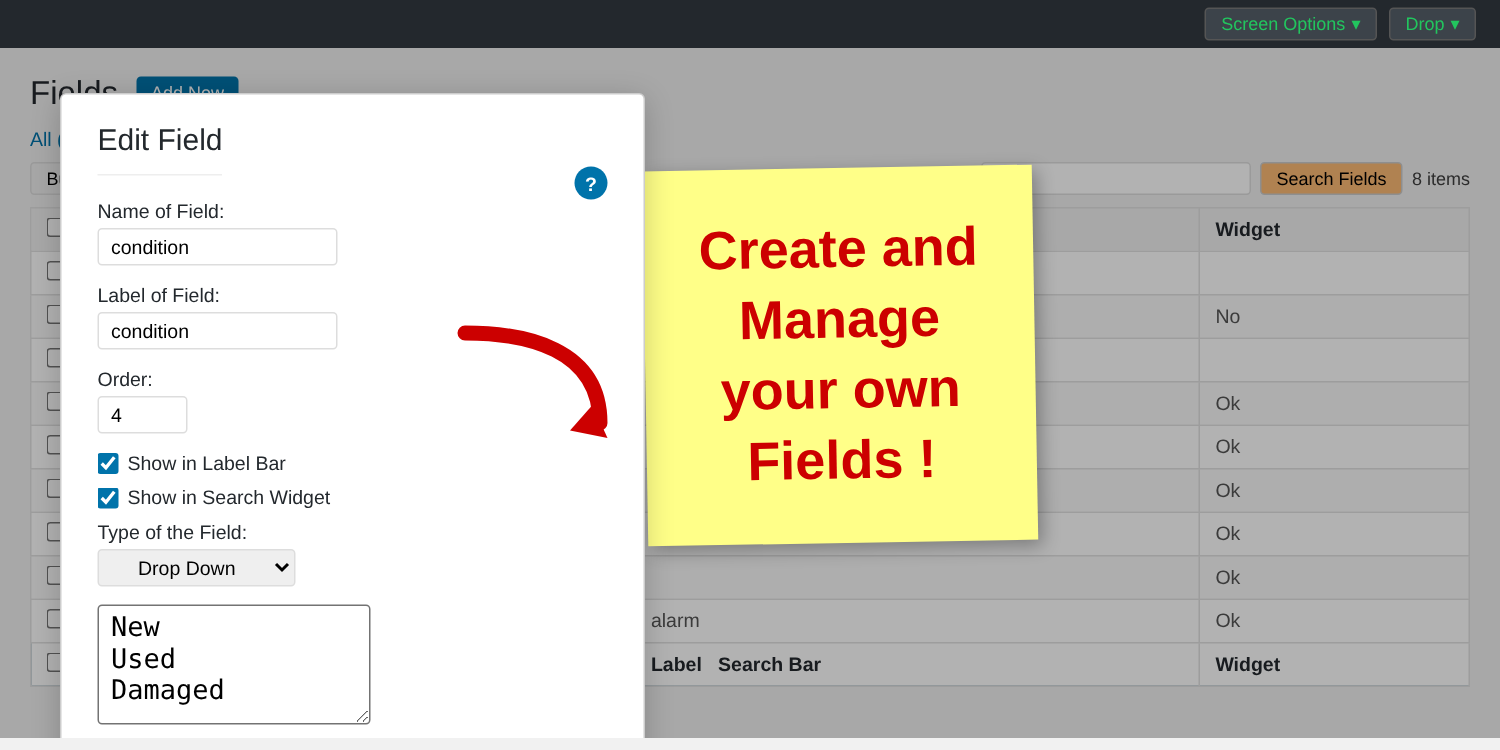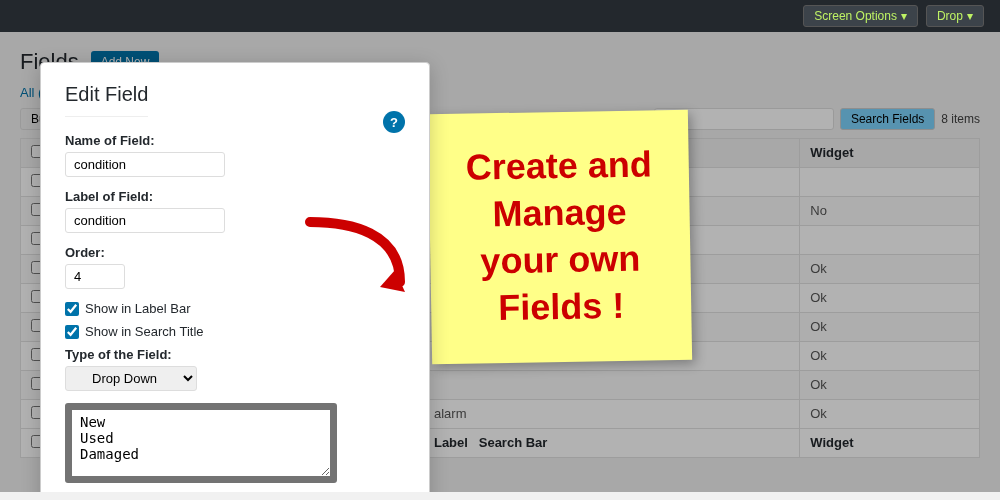--- a/index.html
+++ b/index.html
@@ -1,20 +1,20 @@
 <!DOCTYPE html>
 <html><head>
   <meta charset="utf-8">
   <style>
     * { box-sizing: border-box; margin: 0; padding: 0; }
     body { font-family: -apple-system, BlinkMacSystemFont, "Segoe UI", Arial, sans-serif; font-size: 13px; background: #f1f1f1; color: #23282d; }
 
     
     .top-bar { background: #23282d; height: 32px; display: flex; align-items: center; justify-content: flex-end; padding: 0 16px; gap: 8px; }
-    .top-bar-btn { background: #3c434a; color: #bef264; border: 1px solid #555; padding: 3px 10px; border-radius: 3px; font-size: 12px; cursor: pointer; display: flex; align-items: center; gap: 4px; }
+    .top-bar-btn { background: #3c434a; color: #22c55e; border: 1px solid #555; padding: 3px 10px; border-radius: 3px; font-size: 12px; cursor: pointer; display: flex; align-items: center; gap: 4px; }
 
     
     .main { padding: 16px 20px; position: relative; min-height: 460px; }
 
     
     .page-title-row { display: flex; align-items: center; gap: 12px; margin-bottom: 8px; }
     .page-title { font-size: 22px; font-weight: 400; color: #23282d; line-height: 1.3; }
     .add-new-btn { background: #0073aa; color: #fff; border: none; padding: 4px 10px; border-radius: 3px; font-size: 12px; cursor: pointer; }
 
     
@@ -22,21 +22,21 @@
     .filter-link { color: #0073aa; text-decoration: none; }
     .filter-sep { color: #aaa; }
 
     
     .toolbar-row { display: flex; align-items: center; justify-content: space-between; margin-bottom: 8px; }
     .bulk-actions-wrap { display: flex; align-items: center; gap: 6px; }
     .bulk-select { padding: 2px 6px; font-size: 12px; border: 1px solid #ddd; border-radius: 3px; }
     .apply-btn { background: #f7f7f7; border: 1px solid #ccc; padding: 2px 10px; font-size: 12px; border-radius: 3px; cursor: pointer; }
     .search-fields-wrap { display: flex; align-items: center; gap: 6px; }
     .search-input { padding: 3px 8px; border: 1px solid #ddd; border-radius: 3px; font-size: 12px; width: 180px; }
-    .search-btn { background: #7dd3fc; border: 1px solid #ccc; padding: 3px 10px; font-size: 12px; border-radius: 3px; cursor: pointer; }
+    .search-btn { background: #fdba74; border: 1px solid #ccc; padding: 3px 10px; font-size: 12px; border-radius: 3px; cursor: pointer; }
     .items-count { font-size: 12px; color: #404040; text-align: right; }
 
     
     .fields-table { width: 100%; border-collapse: collapse; background: #fff; font-size: 13px; }
     .fields-table th { background: #f1f1f1; border: 1px solid #e1e1e1; padding: 6px 10px; font-weight: 600; text-align: left; color: #23282d; }
     .fields-table td { border: 1px solid #e1e1e1; padding: 6px 10px; vertical-align: middle; color: #555; }
     .fields-table tr:nth-child(even) td { background: #f9f9f9; }
     .fields-table tr:nth-child(odd) td { background: #fff; }
     .fields-table .cb-col { width: 26px; }
     .link-text { color: #0073aa; text-decoration: none; }
@@ -46,32 +46,32 @@
     .footer-row td { font-weight: 600; color: #23282d; }
 
     
     .modal-overlay { position: absolute; top: 0; left: 0; width: 100%; height: 100%; background: rgba(0,0,0,0.3); z-index: 10; }
 
     
     .edit-field-modal { position: absolute; top: 30px; left: 40px; width: 390px; background: #fff; border: 1px solid #ccc; border-radius: 4px; z-index: 20; padding: 20px 24px 16px; box-shadow: 0 4px 20px rgba(0,0,0,0.2); }
     .modal-title { font-size: 20px; font-weight: 400; color: #23282d; margin-bottom: 16px; border-bottom: 1px solid #eee; padding-bottom: 10px; }
 
     .form-group { margin-bottom: 12px; }
-    .form-label { display: block; font-size: 13px; font-weight: 700; margin-bottom: 4px; color: #23282d; }
+    .form-label { display: block; font-size: 13px; font-weight: 400; margin-bottom: 4px; color: #23282d; }
     .form-input { width: 160px; padding: 4px 8px; border: 1px solid #ddd; border-radius: 3px; font-size: 13px; }
     .form-input-sm { width: 60px; }
     .help-icon { float: right; width: 22px; height: 22px; background: #0073aa; color: #fff; border-radius: 50%; font-size: 13px; font-weight: bold; display: flex; align-items: center; justify-content: center; cursor: pointer; }
 
     .checkbox-row { display: flex; align-items: center; gap: 6px; margin-bottom: 8px; }
     .checkbox-row input[type=checkbox] { width: 14px; height: 14px; accent-color: #0073aa; }
 
     .type-row { display: flex; align-items: center; gap: 8px; margin-bottom: 8px; }
     .type-select { padding: 3px 22px; border: 1px solid #ddd; border-radius: 3px; font-size: 13px; }
 
-    .textarea-values { width: 272px; height: 80px; padding: 4px 8px; border: 7px solid #737373; border-radius: 3px; font-size: 14px; resize: vertical; }
+    .textarea-values { width: 182px; height: 80px; padding: 4px 8px; border: 1px solid #737373; border-radius: 3px; font-size: 18px; resize: vertical; }
 
     .modal-actions { display: flex; align-items: center; gap: 10px; margin-top: 12px; }
     .ok-btn { background: #0073aa; color: #fff; border: none; padding: 5px 14px; border-radius: 3px; font-size: 13px; font-weight: 600; cursor: pointer; }
 
     
     .arrow-wrap { position: absolute; top: 180px; left: 290px; z-index: 25; pointer-events: none; }
     .arrow-svg { width: 120px; height: 100px; }
 
     
     .sticky-note { position: absolute; top: 80px; left: 430px; width: 260px; height: 250px; background: #ffff88; box-shadow: 3px 4px 12px rgba(0,0,0,0.3); z-index: 15; transform: rotate(-1deg); display: flex; align-items: center; justify-content: center; padding: 20px; }
@@ -226,21 +226,21 @@
       <input type="text" class="form-input form-input-sm" value="4" style="">
     </div>
 
     <div class="checkbox-row">
       <input type="checkbox" id="cb-search-bar" checked="" style="">
       <label for="cb-search-bar">Show in Label Bar</label>
     </div>
 
     <div class="checkbox-row">
       <input type="checkbox" id="cb-search-widget" checked="" style="">
-      <label for="cb-search-widget">Show in Search Title</label>
+      <label for="cb-search-widget">Show in Search Widget</label>
     </div>
 
     <div class="form-group">
       <label class="form-label">Type of the Field:</label>
       <div class="type-row">
         <select class="type-select">
           <option>Drop Down</option>
           <option>Checkbox</option>
           <option>Text</option>
           <option>Range</option>

